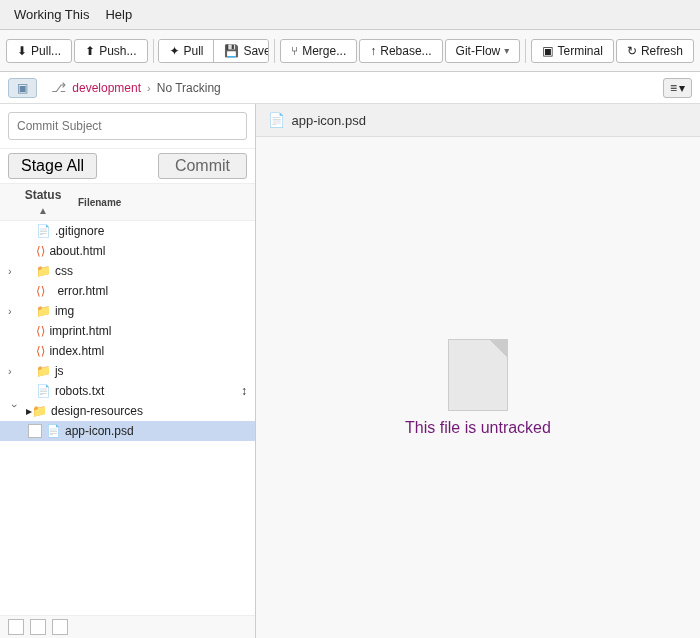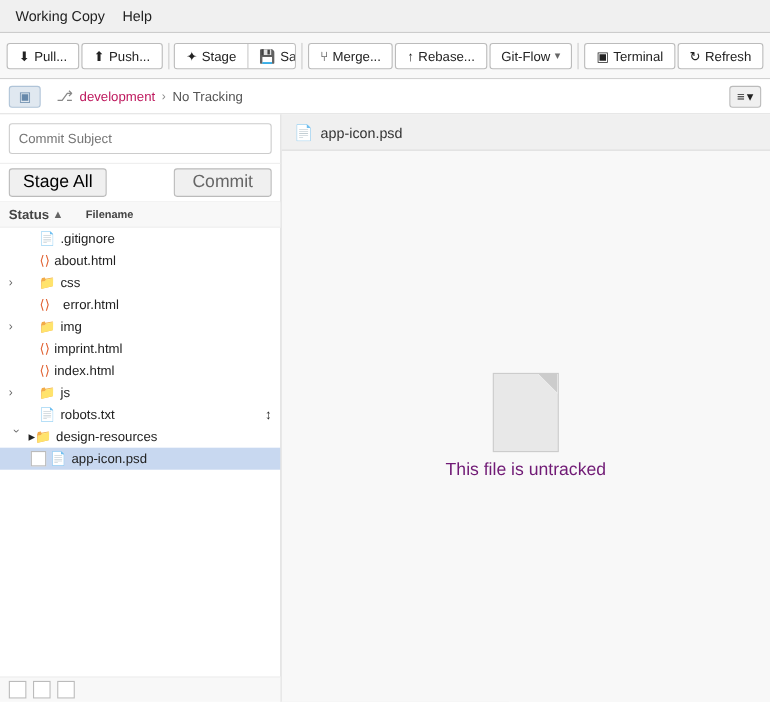--- a/index.html
+++ b/index.html
@@ -30,21 +30,21 @@
     .left-panel { width: 256px; border-right: 1px solid #ccc; display: flex; flex-direction: column; background: #fff; }
     .commit-input-area { padding: 8px; border-bottom: 1px solid #eee; }
     .commit-subject { width: 100%; border: 1px solid #ccc; border-radius: 3px; padding: 6px 8px; font-size: 12px; color: #999; outline: none; }
     .stage-commit-row { display: flex; align-items: center; justify-content: space-between; padding: 4px 8px; border-bottom: 1px solid #eee; }
     .stage-all-btn { border: 1px solid #bbb; border-radius: 3px; background: #f0f0f0; padding: 3px 12px; cursor: pointer; font-size: 16px; }
     .commit-btn { border: 1px solid #bbb; border-radius: 3px; background: #f0f0f0; padding: 3px 16px; cursor: pointer; font-size: 16px; color: #666; }
 
     
     .file-list { flex: 1; overflow-y: auto; }
     .file-list-header { display: flex; align-items: center; padding: 4px 8px; border-bottom: 1px solid #eee; background: #f8f8f8; position: sticky; top: 0; }
-    .col-status { width: 70px; font-size: 12px; font-weight: 600; color: #444; display: flex; align-items: center; gap: 3px; cursor: pointer; }
+    .col-status { width: 70px; font-size: 12px; font-weight: 600; color: #444; display: flex; align-items: center; gap: 3px; cursor: pointer; flex-direction: column; }
     .col-filename { font-size: 10px; font-weight: 600; color: #444; }
     .sort-arrow { font-size: 10px; color: #666; }
     .file-item { display: flex; align-items: center; padding: 3px 8px; cursor: pointer; font-size: 12px; }
     .file-item.selected { background: #c8d8f0; }
     .file-item .expand-arrow { width: 14px; display: inline-block; font-size: 11px; color: #666; }
     .file-checkbox { width: 16px; height: 16px; margin-right: 4px; border: 1px solid #bbb; background: #fff; display: flex; align-items: center; justify-content: center; flex-shrink: 0; }
 
     
     .bottom-row { display: flex; align-items: center; padding: 3px 8px; border-top: 1px solid #eee; background: #f8f8f8; }
     .checkbox-placeholder { width: 16px; height: 16px; border: 1px solid #bbb; background: #fff; margin-right: 6px; }
@@ -54,38 +54,38 @@
     .right-header { padding: 8px 12px; border-bottom: 1px solid #ddd; background: #f0f0f0; display: flex; align-items: center; gap: 6px; }
     .right-file-icon { color: #888; font-size: 14px; }
     .right-filename { font-size: 13px; color: #333; }
     .right-content { flex: 1; display: flex; align-items: center; justify-content: center; flex-direction: column; gap: 8px; }
     .untracked-label { font-size: 16px; color: #701a75; }
   </style>
 </head>
 <body>
 
 <div class="menubar">
-  <span class="menubar-item">Working Copy</span>
+  <span class="menubar-item">Working This</span>
   <span class="menubar-item">Help</span>
 </div>
 
 <div class="toolbar">
   <button class="toolbar-btn">
     <span>⬇</span>
     <span>Pull...</span>
   </button>
   <button class="toolbar-btn">
     <span>⬆</span>
     <span>Push...</span>
   </button>
   <div class="toolbar-sep"></div>
   <div class="toolbar-btn-group">
     <button class="toolbar-btn">
       <span>✦</span>
-      <span>Stage</span>
+      <span>Pull</span>
     </button>
     <button class="toolbar-btn">
       <span>💾</span>
       <span>Save</span>
     </button>
   </div>
   <div class="toolbar-sep"></div>
   <button class="toolbar-btn">
     <span>⑂</span>
     <span>Merge...</span>

